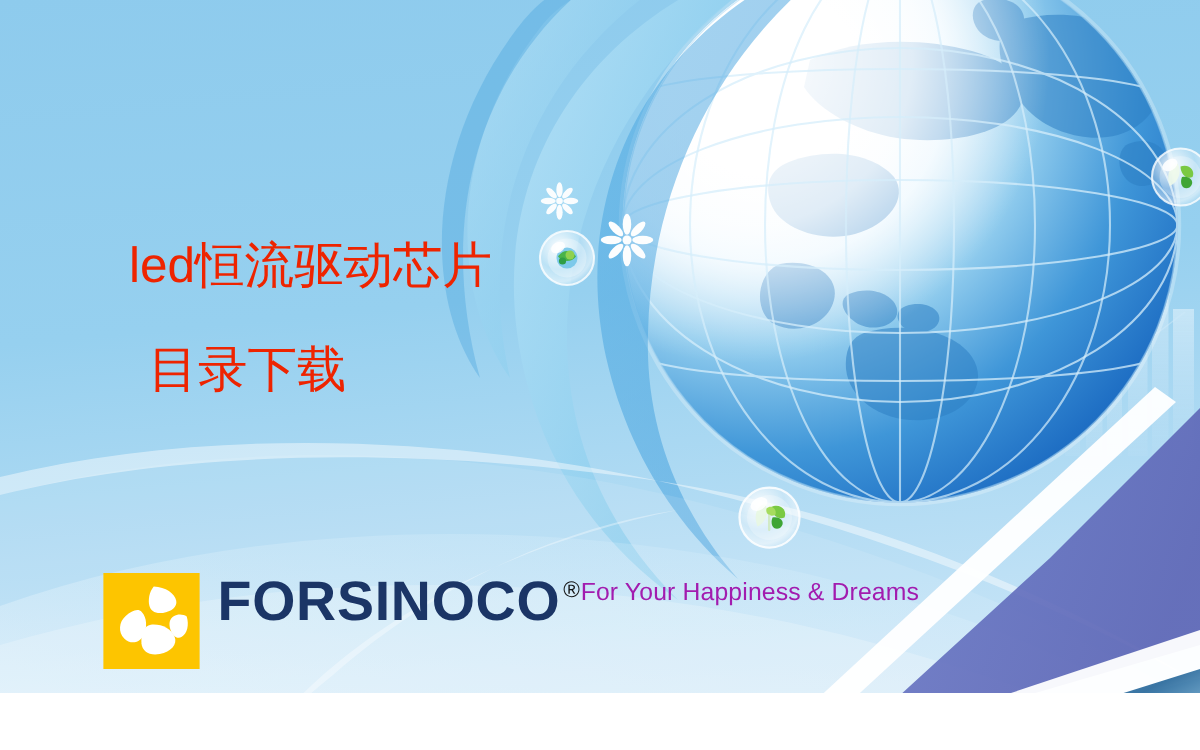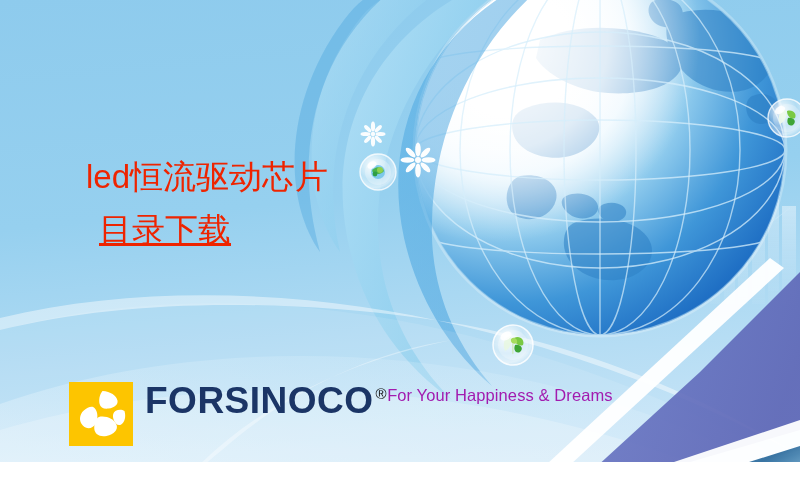--- a/index.html
+++ b/index.html
@@ -35,21 +35,21 @@
   }
   .headline-line {
     color: #ee2400;
     font-family: "Liberation Sans", sans-serif;
     font-size: 33px;
     font-weight: 400;
     letter-spacing: 0px;
     white-space: nowrap;
   }
   .headline-line.l1 { margin-left: 0px; }
-  .headline-line.l2 { margin-left: 13px; margin-top: 20px; text-decoration: underline; }
+  .headline-line.l2 { margin-left: 13px; margin-top: 36px; }
 
   
   .logo {
     position: absolute;
     left: 69px;
     top: 382px;
     z-index: 40;
     display: flex;
     align-items: flex-start;
   }

